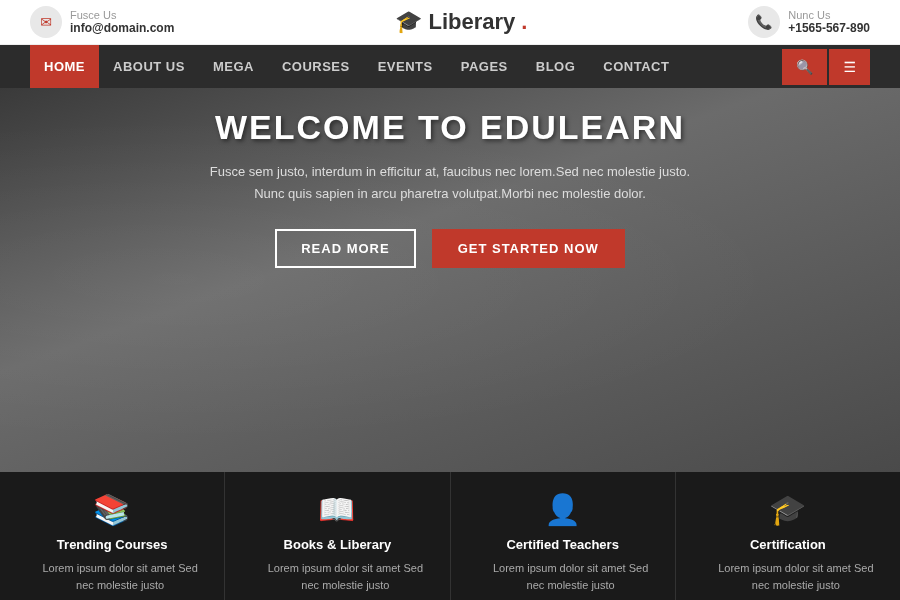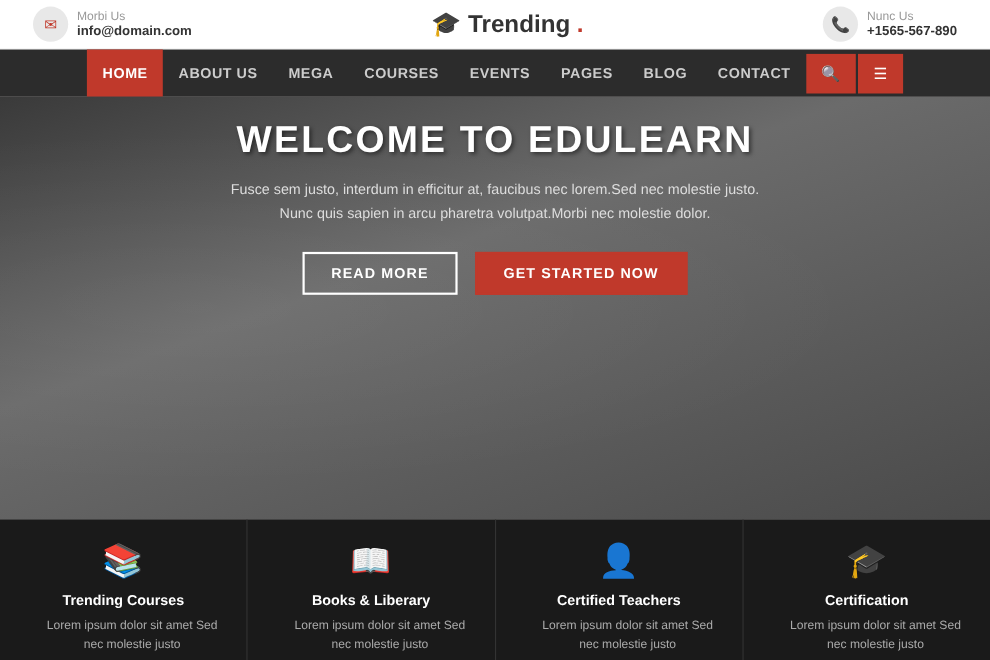--- a/index.html
+++ b/index.html
@@ -53,21 +53,21 @@
     }
     .logo-dot {
       color: #c0392b;
     }
 
     
     .navbar {
       background: #2c2c2c;
       display: flex;
       align-items: center;
-      justify-content: center;
+      justify-content: space-between;
       padding: 0 30px;
     }
     .nav-links {
       display: flex;
       align-items: center;
     }
     .nav-item {
       padding: 14px 14px;
       color: #ccc;
       font-size: 13px;
@@ -209,28 +209,28 @@
         linear-gradient(180deg, rgba(100,90,80,0.5) 0%, rgba(140,130,120,0.3) 50%, rgba(80,70,60,0.4) 100%);
     }
   </style>
 </head>
 <body>
 
 <div class="top-bar">
   <div class="top-bar-item">
     <div class="top-bar-icon">✉</div>
     <div>
-      <div class="top-bar-text-label">Morbi Us</div>
+      <div class="top-bar-text-label">Fusce Us</div>
       <div class="top-bar-text-value">info@domain.com</div>
     </div>
   </div>
 
   <div class="logo">
     <span class="logo-icon">🎓</span>
-    <span>Trending</span>
+    <span>Liberary</span>
       <span class="logo-dot">.</span>
   </div>
 
   <div class="top-bar-item">
     <div class="top-bar-icon">📞</div>
     <div>
       <div class="top-bar-text-label">Nunc Us</div>
       <div class="top-bar-text-value">+1565-567-890</div>
     </div>
   </div>

